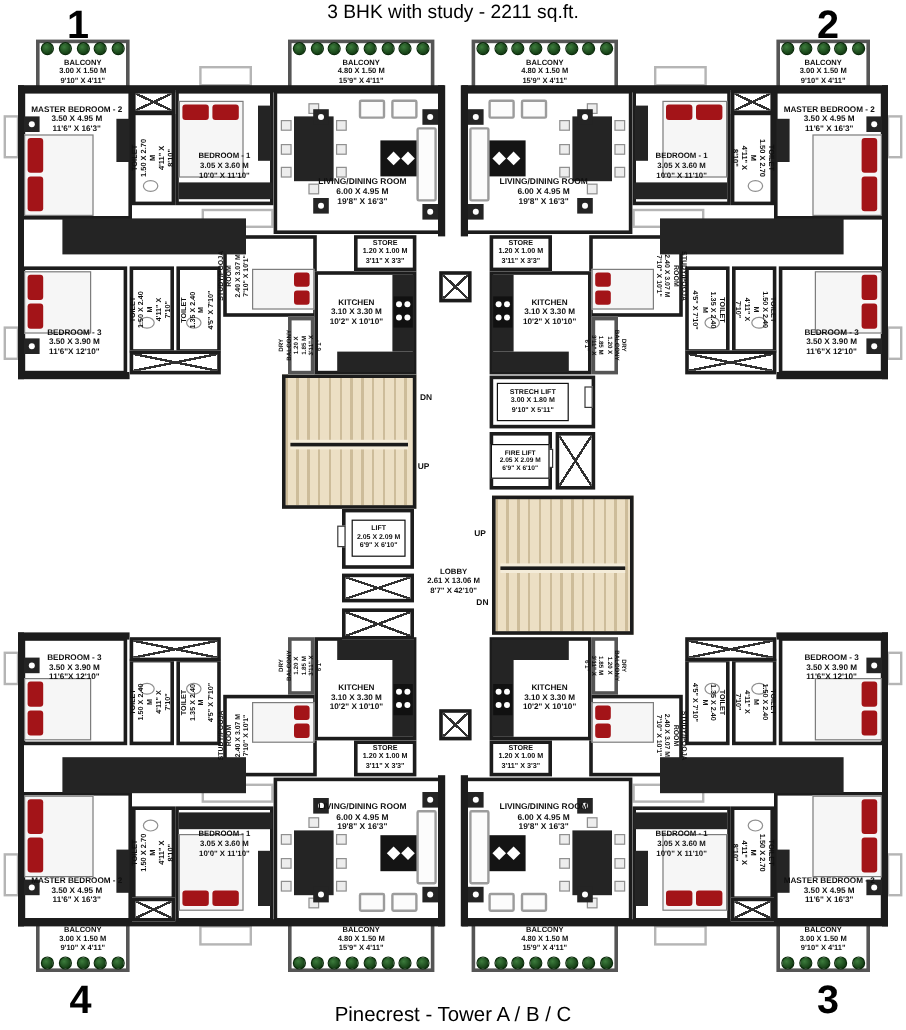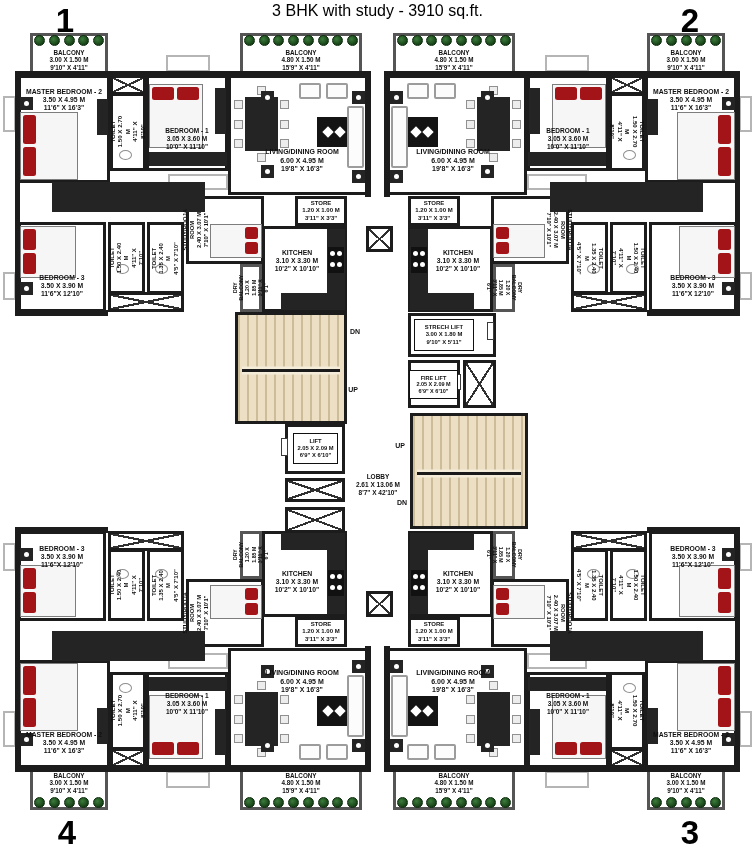--- a/index.html
+++ b/index.html
@@ -33,21 +33,21 @@
   .lbl span{white-space:pre-line;line-height:1.2;display:block;}
   .lblbox{background:#fff;border:1.5px solid #101010;z-index:8;}
   .title{position:absolute;left:0;right:0;top:2px;text-align:center;font-size:16px;color:#000;z-index:10;}
   .corner{position:absolute;width:46px;text-align:center;font-size:33px;font-weight:700;color:#000;line-height:1;z-index:10;}
   .footer{position:absolute;left:0;right:0;top:836px;text-align:center;font-size:17px;color:#000;z-index:10;}
 </style>
 </head>
 <body>
 
 <div class="page">
-  <div class="title">3 BHK with study  - 3910 sq.ft.</div>
+  <div class="title">3 BHK with study  - 2211 sq.ft.</div>
   <div class="corner" style="left:42px;top:4px;">1</div>
   <div class="corner" style="left:667px;top:4px;">2</div>
   <div class="corner" style="left:44px;top:816px;">4</div>
   <div class="corner" style="left:667px;top:816px;">3</div>
   <div id="plan" style="position:absolute;left:0;top:0;width:755px;height:858px;">
       <div class="it stairs" style="left: 235px; top: 312px; width: 112px; height: 112px;">
         <div class="rail" style="left: 4px; width: 98px; top: 54px; height: 3px;"></div>
       </div>
       <div class="it lbl" style="left: 344px; top: 326px; width: 22px; height: 12px;">
         <span style="font-size: 7px;">DN</span>
@@ -753,13 +753,14 @@
         <span style="font-size: 6.8px;">KITCHEN
 3.10 X 3.30 M
 10'2" X 10'10"</span>
       </div>
       <div class="it lbl" style="left: 296px; top: 620px; width: 50px; height: 24px;">
         <span style="font-size: 6px;">STORE
 1.20 X 1.00 M
 3'11" X 3'3"</span>
       </div>
     </div>
+  <div class="footer">Pinecrest - Tower A / B / C</div>
 </div>
 
 </body></html>

